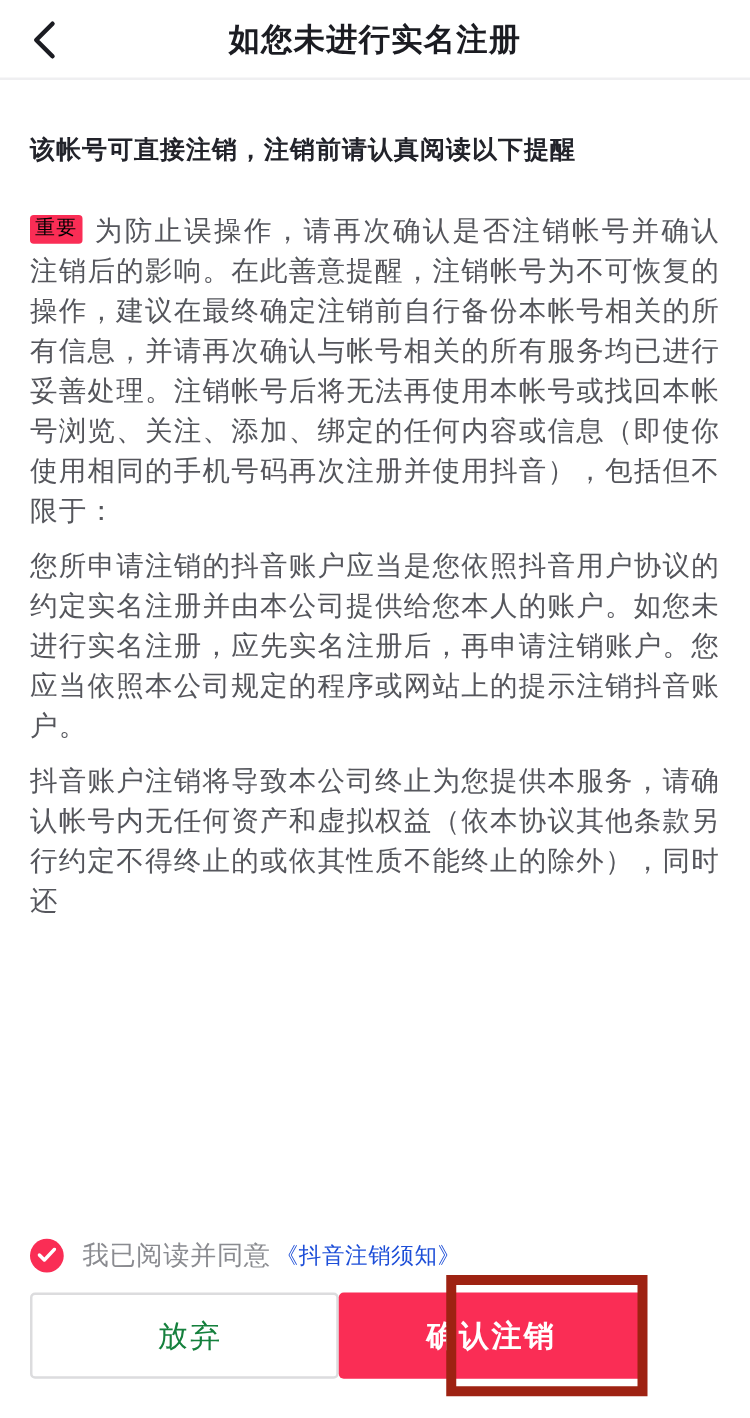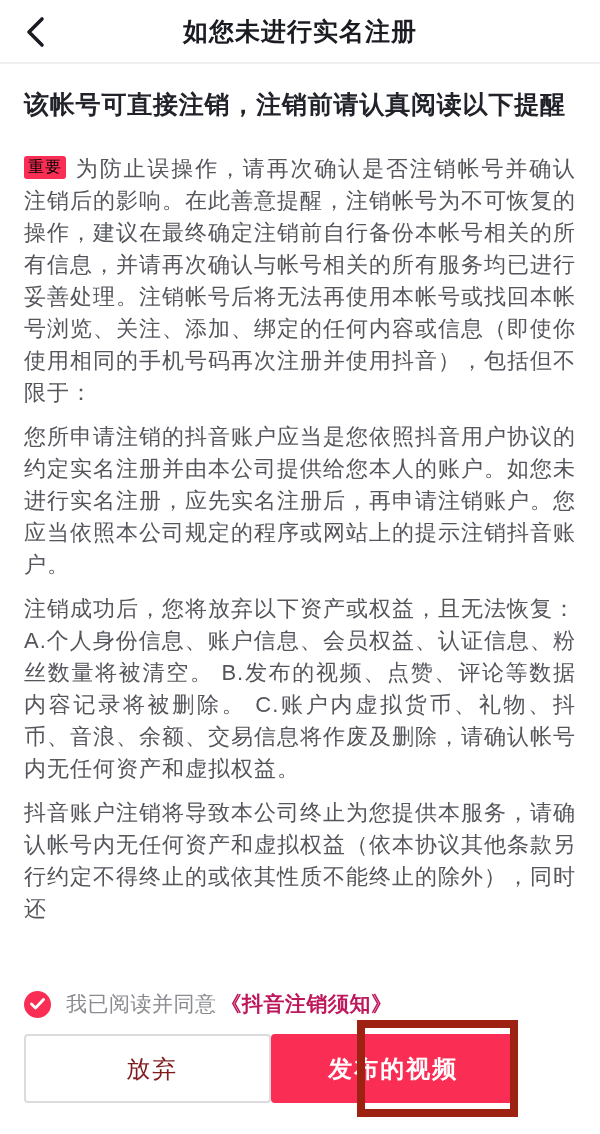--- a/index.html
+++ b/index.html
@@ -18,22 +18,22 @@
   }
   .back-btn {
     position: absolute; left: 14px; top: 10px; width: 44px; height: 44px;
     display: flex; align-items: center; justify-content: center; cursor: pointer;
   }
   .header-title { font-size: 25px; font-weight: bold; color: #1B1C22; letter-spacing: 1px; }
 
   
   .content { padding: 0 24px; }
   .page-heading {
-    margin-top: 22px;
-    font-size: 25px; font-weight: bold; color: #22232A;
+    margin-top: 38px;
+    font-size: 20px; font-weight: bold; color: #22232A;
     line-height: 37px; letter-spacing: 0.8px;
   }
   .para {
     font-size: 22px; color: #55565C; line-height: 32px;
     letter-spacing: 1px; text-align: justify;
   }
   .para-1 { margin-top: 30px; }
   .para + .para { margin-top: 12px; }
   .badge {
     display: inline-block; background: #FA2D55; color: #000000;
@@ -49,31 +49,31 @@
   }
   .agree-row {
     display: flex; align-items: center; padding: 8px 0 0 24px; height: 40px;
   }
   .check-circle {
     width: 27px; height: 27px; border-radius: 50%; background: #FA2D55;
     display: flex; align-items: center; justify-content: center;
     flex: none; cursor: pointer;
   }
   .agree-label { font-size: 21px; color: #8A8B90; margin-left: 15px; letter-spacing: 0.5px; }
-  .agree-link { font-size: 21px; color: #be185d; font-weight: bold; margin-left: 4px; letter-spacing: 0.5px; cursor: pointer; }
+  .agree-link { font-size: 18px; color: #1d4ed8; font-weight: normal; margin-left: 4px; letter-spacing: 0.5px; cursor: pointer; }
 
   .btn-row {
     display: flex; justify-content: space-between; padding: 0 24px; margin-top: 14px;
   }
   .btn {
     width: 268px; height: 69px; border-radius: 4px;
     display: flex; align-items: center; justify-content: center;
     font-size: 24px; cursor: pointer; letter-spacing: 2px;
   }
-  .btn-cancel { background: #fff; border: 2px solid #DCDCDE; color: #7f1d1d; padding-left: 10px; }
+  .btn-cancel { background: #fff; border: 2px solid #DCDCDE; color: #15803d; padding-left: 10px; }
   .btn-confirm { background: #FA2D55; border: none; color: #ffffff; font-weight: 600; }
 
   
   .annotation-rect {
     position: absolute; left: 357px; top: 1020px; width: 161px; height: 97px;
     border: 8px solid #9E2212; z-index: 9; pointer-events: none;
   }
 </style>
 </head>
 <body>
@@ -89,36 +89,35 @@
     <div class="header-title">如您未进行实名注册</div>
   </div>
 
   <div class="content">
     <div class="page-heading">该帐号可直接注销，注销前请认真阅读以下提醒</div>
 
     <p class="para para-1"><span class="badge">重要</span><span>为防止误操作，请再次确认是否注销帐号并确认注销后的影响。在此善意提醒，注销帐号为不可恢复的操作，建议在最终确定注销前自行备份本帐号相关的所有信息，并请再次确认与帐号相关的所有服务均已进行妥善处理。注销帐号后将无法再使用本帐号或找回本帐号浏览、关注、添加、绑定的任何内容或信息（即使你使用相同的手机号码再次注册并使用抖音），包括但不限于：</span></p>
 
     <p class="para">您所申请注销的抖音账户应当是您依照抖音用户协议的约定实名注册并由本公司提供给您本人的账户。如您未进行实名注册，应先实名注册后，再申请注销账户。您应当依照本公司规定的程序或网站上的提示注销抖音账户。</p>
 
-    <p class="para">注销成功后，您将放弃以下资产或权益，且无法恢复：A.个人身份信息、账户信息、会员权益、认证信息、粉丝数量将被清空。 B.发布的视频、点赞、评论等数据内容记录将被删除。 C.账户内虚拟货币、礼物、抖币、音浪、余额、交易信息将作废及删除，请确认帐号内无任何资产和虚拟权益。</p>
 
     <p class="para">抖音账户注销将导致本公司终止为您提供本服务，请确认帐号内无任何资产和虚拟权益（依本协议其他条款另行约定不得终止的或依其性质不能终止的除外），同时还</p>
   </div>
 
   <div class="bottom-bar">
     <div class="agree-row">
       <div class="check-circle">
         <svg width="15" height="12" viewBox="0 0 15 12">
           <polyline points="1.5,6 5.5,10 13.5,1.5" fill="none" stroke="#ffffff" stroke-width="2.8" stroke-linecap="round" stroke-linejoin="round"></polyline>
         </svg>
       </div>
       <span class="agree-label">我已阅读并同意</span>
       <span class="agree-link">《抖音注销须知》</span>
     </div>
     <div class="btn-row">
       <div class="btn btn-cancel">放弃</div>
-      <div class="btn btn-confirm">发布的视频</div>
+      <div class="btn btn-confirm">确认注销</div>
     </div>
   </div>
 
   <div class="annotation-rect"></div>
 
 </div>
 
 </body></html>

